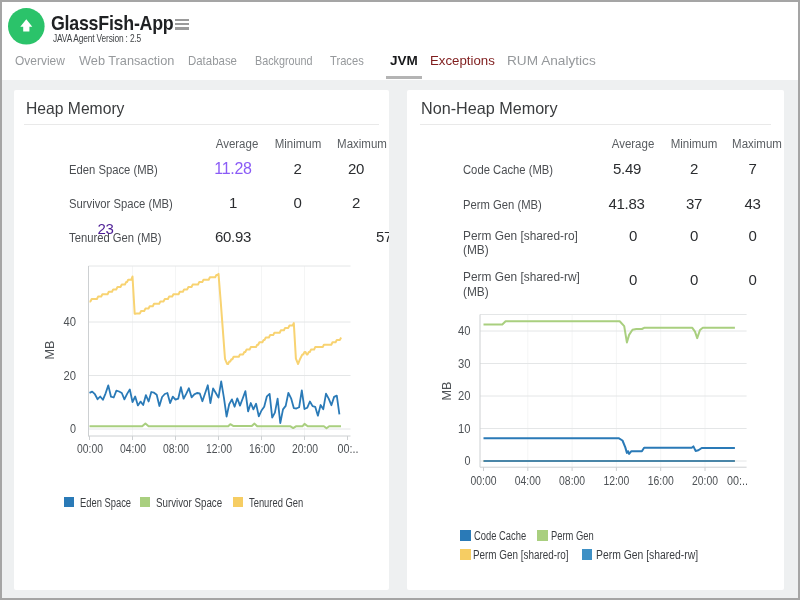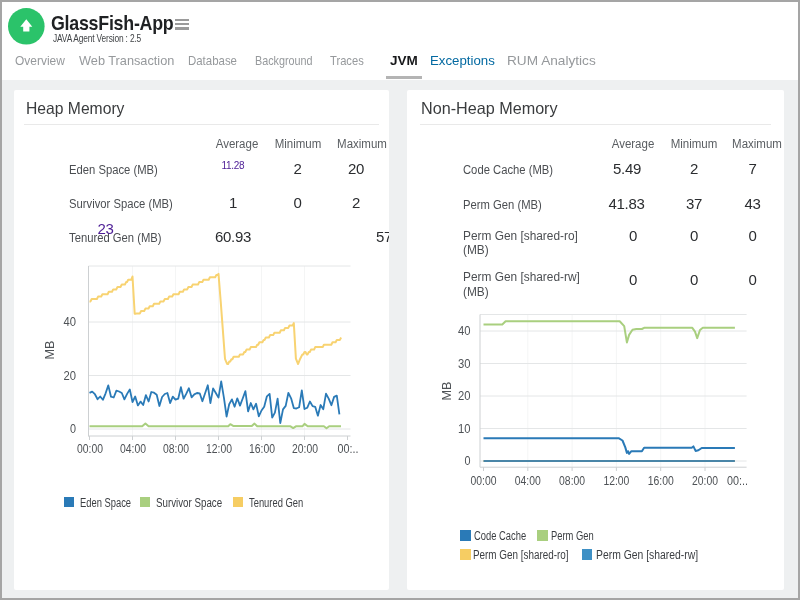--- a/index.html
+++ b/index.html
@@ -25,30 +25,30 @@
     <div style="height:2.4px;background:#9b9b9b"></div>
   </div>
   <div style="position:absolute;left:52.5px;top:31.8px;font-size:11px;transform:scaleX(0.76);transform-origin:0 0;color:#404346;font-weight:400;letter-spacing:-0.2px;white-space:nowrap;z-index:6;">JAVA Agent Version : 2.5</div>
 
   <div style="position:absolute;left:14.5px;top:53px;font-size:13px;transform:scaleX(0.92);transform-origin:0 0;color:#96999c;font-weight:400;letter-spacing:0px;white-space:nowrap;z-index:6;">Overview</div>
   <div style="position:absolute;left:78.75px;top:53px;font-size:13px;transform:scaleX(0.98);transform-origin:0 0;color:#96999c;font-weight:400;letter-spacing:0px;white-space:nowrap;z-index:6;">Web Transaction</div>
   <div style="position:absolute;left:187.5px;top:53px;font-size:13px;transform:scaleX(0.88);transform-origin:0 0;color:#96999c;font-weight:400;letter-spacing:0px;white-space:nowrap;z-index:6;">Database</div>
   <div style="position:absolute;left:255px;top:53px;font-size:13px;transform:scaleX(0.83);transform-origin:0 0;color:#96999c;font-weight:400;letter-spacing:0px;white-space:nowrap;z-index:6;">Background</div>
   <div style="position:absolute;left:330px;top:53px;font-size:13px;transform:scaleX(0.86);transform-origin:0 0;color:#96999c;font-weight:400;letter-spacing:0px;white-space:nowrap;z-index:6;">Traces</div>
   <div style="position:absolute;left:390px;top:53px;font-size:13px;transform:scaleX(1.04);transform-origin:0 0;color:#17181a;font-weight:700;letter-spacing:0px;white-space:nowrap;z-index:6;">JVM</div>
-  <div style="position:absolute;left:430px;top:53px;font-size:13px;transform:scaleX(1.02);transform-origin:0 0;color:#0369a1;font-weight:400;letter-spacing:0px;white-space:nowrap;z-index:6;">Exceptions</div>
+  <div style="position:absolute;left:430px;top:53px;font-size:13px;transform:scaleX(1.02);transform-origin:0 0;color:#7f1d1d;font-weight:400;letter-spacing:0px;white-space:nowrap;z-index:6;">Exceptions</div>
   <div style="position:absolute;left:507px;top:53px;font-size:13px;transform:scaleX(1.05);transform-origin:0 0;color:#96999c;font-weight:400;letter-spacing:0px;white-space:nowrap;z-index:6;">RUM Analytics</div>
   <div class="abs" style="left:385.5px;top:75.5px;width:36px;height:3px;background:#b4b4b4;z-index:6"></div>
 
   <div style="position:absolute;left:26.25px;top:99px;font-size:16.5px;transform:scaleX(0.95);transform-origin:0 0;color:#3a3c3e;font-weight:400;letter-spacing:0px;white-space:nowrap;z-index:6;">Heap Memory</div>
   <div style="position:absolute;left:36.5px;width:400px;text-align:center;top:136.5px;font-size:12.5px;transform:scaleX(0.92);transform-origin:center;color:#595d61;font-weight:400;letter-spacing:0px;white-space:nowrap;z-index:6;">Average</div>
   <div style="position:absolute;left:97.5px;width:400px;text-align:center;top:136.5px;font-size:12.5px;transform:scaleX(0.92);transform-origin:center;color:#595d61;font-weight:400;letter-spacing:0px;white-space:nowrap;z-index:6;">Minimum</div>
   <div style="position:absolute;left:162px;width:400px;text-align:center;top:136.5px;font-size:12.5px;transform:scaleX(0.92);transform-origin:center;color:#595d61;font-weight:400;letter-spacing:0px;white-space:nowrap;z-index:6;">Maximum</div>
   <div style="position:absolute;left:69px;top:162.5px;font-size:12.5px;transform:scaleX(0.9);transform-origin:0 0;color:#4b4e52;font-weight:400;letter-spacing:0px;white-space:nowrap;z-index:6;">Eden Space (MB)</div>
-  <div style="position:absolute;left:33px;width:400px;text-align:center;top:159.5px;font-size:10px;color:#4c1d95;font-weight:400;letter-spacing:-0.3px;white-space:nowrap;z-index:6;">11.28</div>
+  <div style="position:absolute;left:33px;width:400px;text-align:center;top:159.5px;font-size:16px;color:#8b5cf6;font-weight:400;letter-spacing:-0.3px;white-space:nowrap;z-index:6;">11.28</div>
   <div style="position:absolute;left:97.5px;width:400px;text-align:center;top:159.5px;font-size:15px;color:#2b2d30;font-weight:400;letter-spacing:-0.3px;white-space:nowrap;z-index:6;">2</div>
   <div style="position:absolute;left:156px;width:400px;text-align:center;top:159.5px;font-size:15px;color:#2b2d30;font-weight:400;letter-spacing:-0.3px;white-space:nowrap;z-index:6;">20</div>
   <div style="position:absolute;left:69px;top:196.5px;font-size:12.5px;transform:scaleX(0.9);transform-origin:0 0;color:#4b4e52;font-weight:400;letter-spacing:0px;white-space:nowrap;z-index:6;">Survivor Space (MB)</div>
   <div style="position:absolute;left:33px;width:400px;text-align:center;top:193.5px;font-size:15px;color:#2b2d30;font-weight:400;letter-spacing:-0.3px;white-space:nowrap;z-index:6;">1</div>
   <div style="position:absolute;left:97.5px;width:400px;text-align:center;top:193.5px;font-size:15px;color:#2b2d30;font-weight:400;letter-spacing:-0.3px;white-space:nowrap;z-index:6;">0</div>
   <div style="position:absolute;left:156px;width:400px;text-align:center;top:193.5px;font-size:15px;color:#2b2d30;font-weight:400;letter-spacing:-0.3px;white-space:nowrap;z-index:6;">2</div>
   <div style="position:absolute;left:69px;top:230.5px;font-size:12.5px;transform:scaleX(0.9);transform-origin:0 0;color:#4b4e52;font-weight:400;letter-spacing:0px;white-space:nowrap;z-index:6;">Tenured Gen (MB)</div>
   <div style="position:absolute;left:33px;width:400px;text-align:center;top:227.5px;font-size:15px;color:#2b2d30;font-weight:400;letter-spacing:-0.3px;white-space:nowrap;z-index:6;">60.93</div>
   <div style="position:absolute;left:97.5px;width:400px;text-align:left;top:220px;font-size:15px;color:#4c1d95;font-weight:400;letter-spacing:-0.3px;white-space:nowrap;z-index:6;">23</div>
   <div style="position:absolute;left:168px;width:432px;text-align:center;top:227.5px;font-size:15px;color:#2b2d30;font-weight:400;letter-spacing:-0.3px;white-space:nowrap;z-index:6;">57</div>

